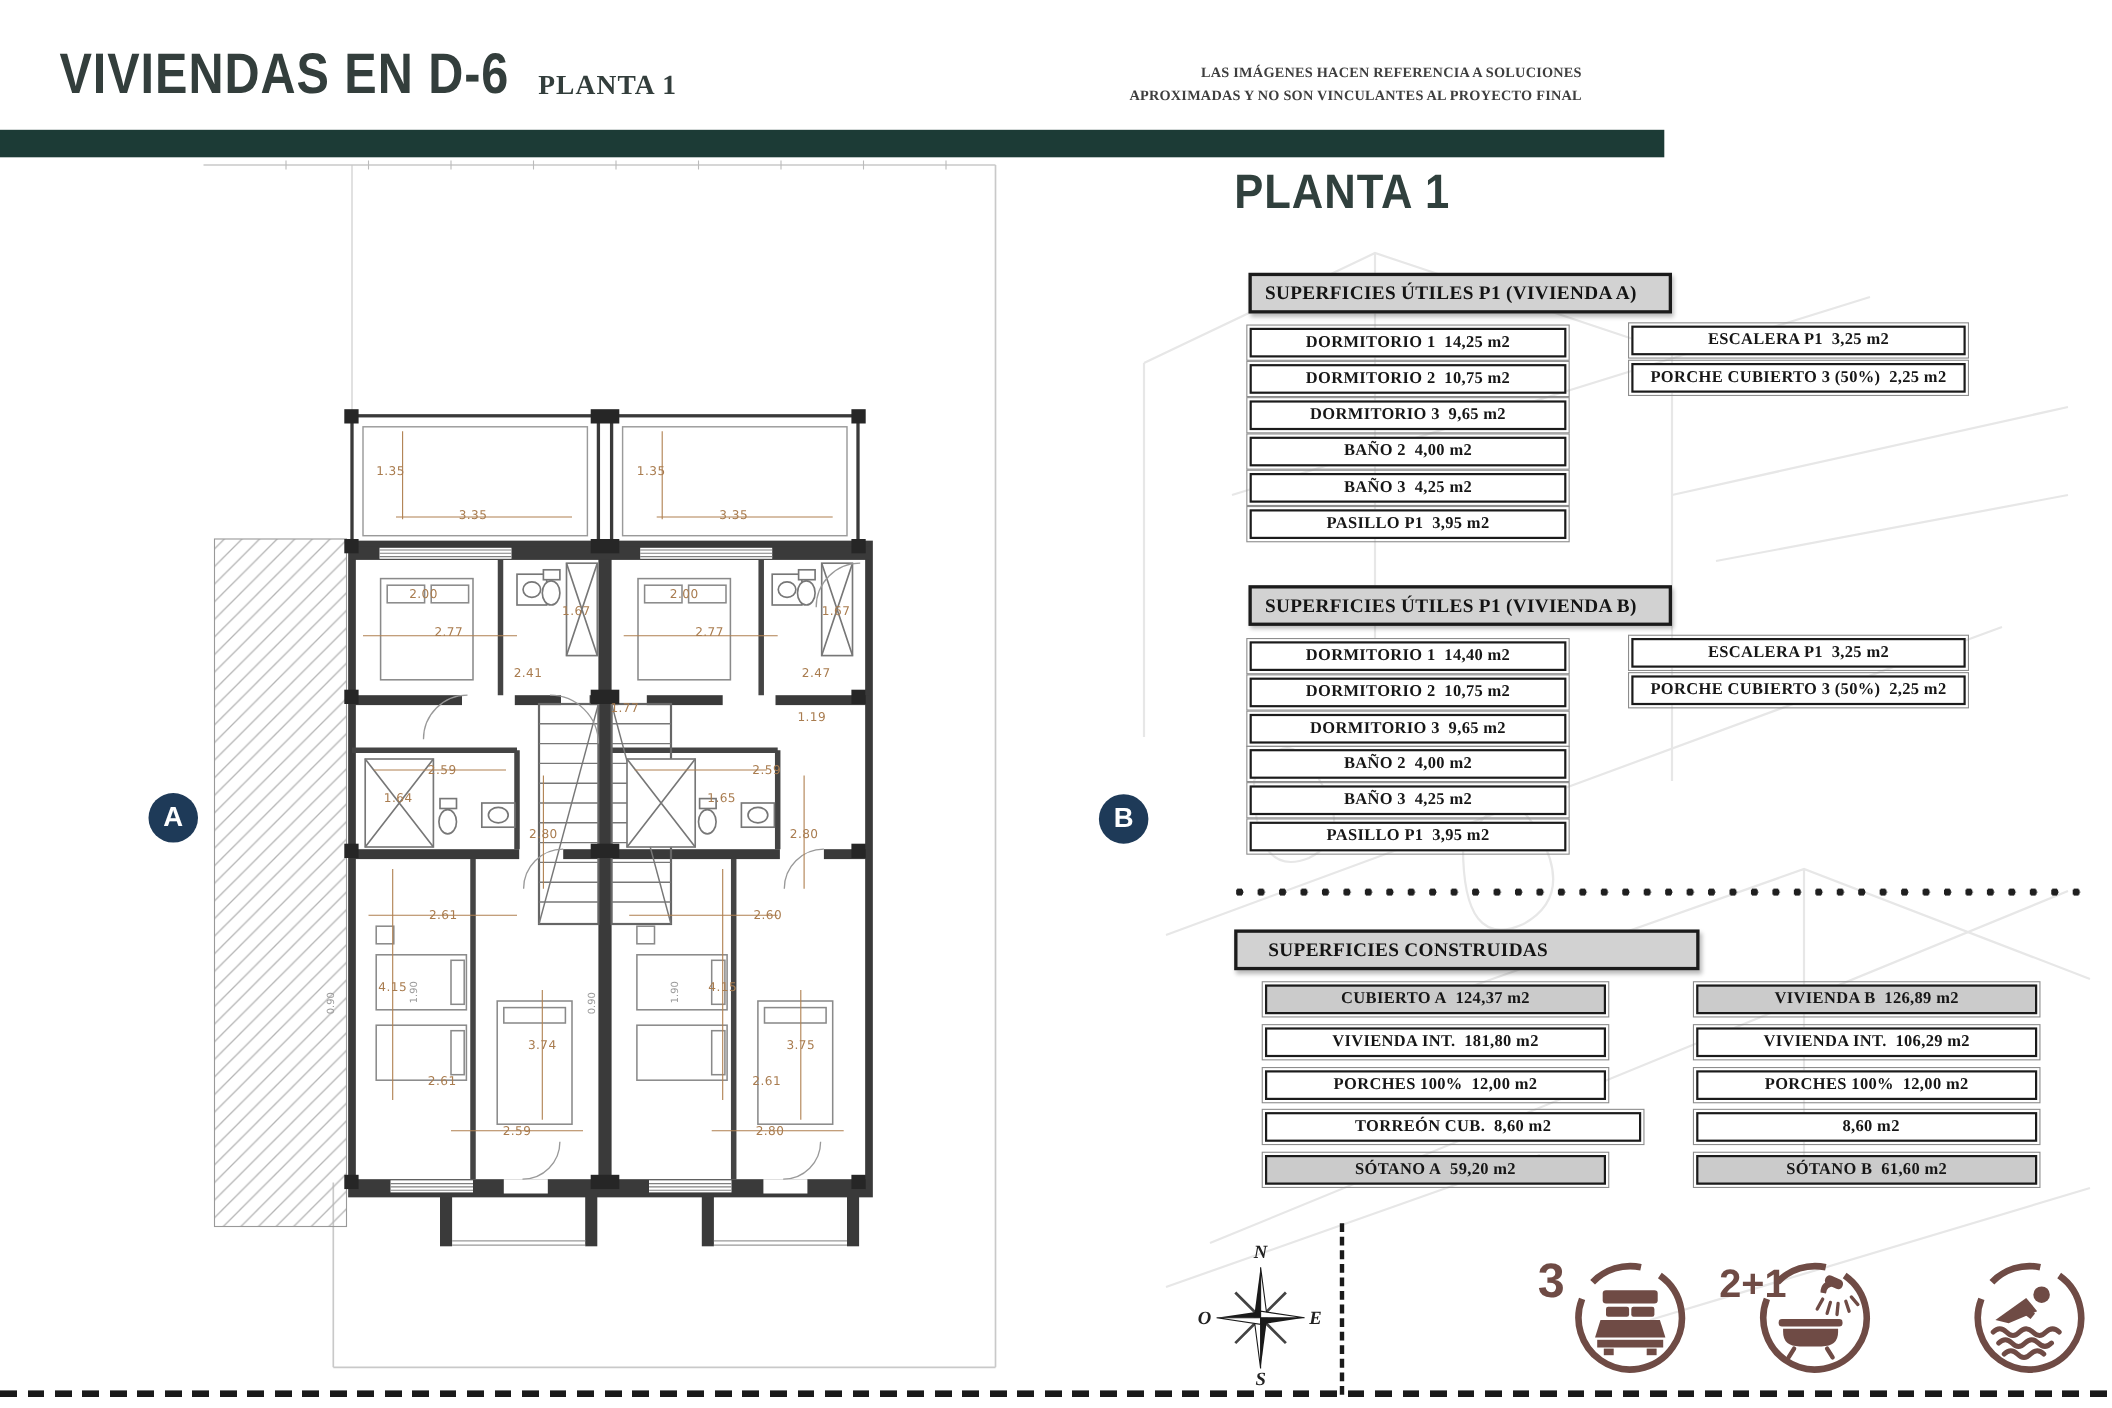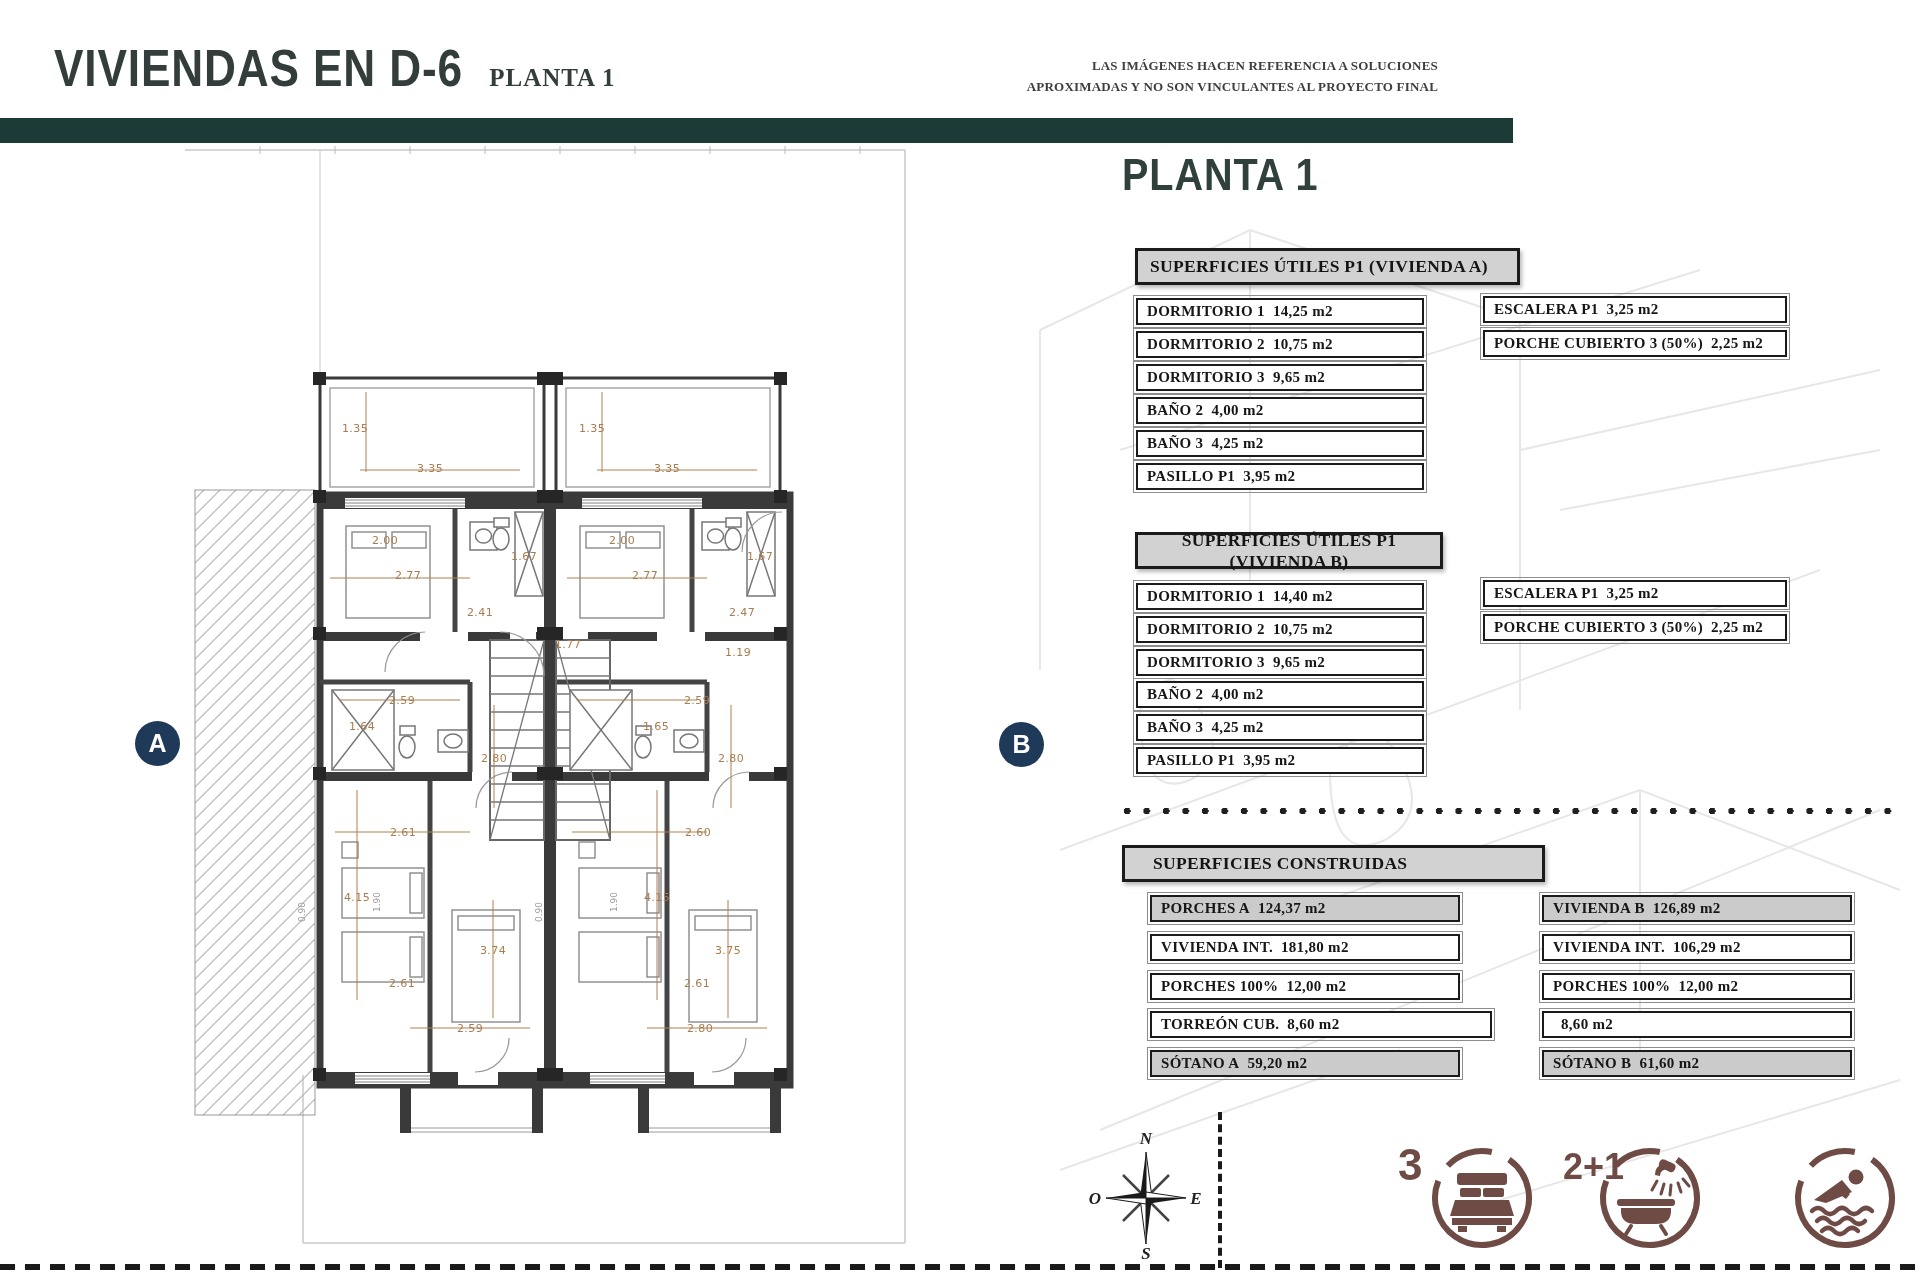--- a/index.html
+++ b/index.html
@@ -14,21 +14,21 @@
   #disclaimer{left:958px;top:56px;width:480px;text-align:right;
       font:700 13px/1.6 "Liberation Serif",serif;color:#3e3e3e;letter-spacing:.2px;}
   #tealbar{left:0;top:118px;width:1513px;height:25px;background:#1c3b36;}
   
   #planta{left:1122px;top:150px;font:800 44px "Liberation Sans",sans-serif;color:#30403d;
           letter-spacing:1px;transform:scaleX(.9);transform-origin:left top;z-index:2;}
   .hd{position:absolute;box-sizing:border-box;border:3px solid #1b1b1b;background:#d2d2d2;
       display:flex;align-items:center;padding:0 12px;font:700 17.5px "Liberation Serif",serif;
       letter-spacing:.3px;color:#141414;box-shadow:2px 3px 4px rgba(0,0,0,.28);z-index:2;text-align:center;}
   .r{position:absolute;box-sizing:border-box;height:27px;border:2.5px solid #1b1b1b;background:#fff;
-     display:flex;justify-content:flex-start;align-items:center;padding:0 9px;
+     display:flex;justify-content:center;align-items:center;padding:0 9px;
      font:700 15px/1 "Liberation Serif",serif;color:#161616;letter-spacing:.3px;
      outline:1px solid #8d8d8d;outline-offset:2px;z-index:2;}
   .r.sh{background:#cbcbcb;}
   .r .v{white-space:nowrap;margin-left:8px;}
   #dots{left:1122px;top:806px;width:772px;height:10px;z-index:2;
         background:radial-gradient(circle 3.5px at 5px 5px,#1f1f1f 97%,transparent 100%);
         background-size:19.5px 10px;background-repeat:repeat-x;}
   
   .marker{position:absolute;width:45px;height:45px;border-radius:50%;background:#1e3a58;color:#fff;
           display:flex;align-items:center;justify-content:center;
@@ -308,21 +308,21 @@
   </div>
 <div class="r" style="left:1483px;top:296px;width:304px;">
     <span>ESCALERA P1</span>
     <span class="v">3,25 m2</span>
   </div>
 <div class="r" style="left:1483px;top:330px;width:304px;">
     <span>PORCHE CUBIERTO 3 (50%)</span>
     <span class="v">2,25 m2</span>
   </div>
 
-<div class="hd" style="left:1135px;top:532px;width:308px;height:37px;">SUPERFICIES ÚTILES P1 (VIVIENDA B)</div>
+<div class="hd" style="left:1135px;top:532px;width:385px;height:37px;">SUPERFICIES ÚTILES P1 (VIVIENDA B)</div>
 <div class="r" style="left:1136px;top:583px;width:288px;">
     <span>DORMITORIO 1</span>
     <span class="v">14,40 m2</span>
   </div>
 <div class="r" style="left:1136px;top:616px;width:288px;">
     <span>DORMITORIO 2</span>
     <span class="v">10,75 m2</span>
   </div>
 <div class="r" style="left:1136px;top:649px;width:288px;">
     <span>DORMITORIO 3</span>
@@ -346,21 +346,21 @@
   </div>
 <div class="r" style="left:1483px;top:614px;width:304px;">
     <span>PORCHE CUBIERTO 3 (50%)</span>
     <span class="v">2,25 m2</span>
   </div>
 
 <div class="abs" id="dots"></div>
 
 <div class="hd" style="left:1122px;top:845px;width:423px;height:37px;padding-left:28px;">SUPERFICIES CONSTRUIDAS</div>
 <div class="r sh" style="left:1150px;top:895px;width:310px;">
-    <span>PORCHES A</span>
+    <span>CUBIERTO A</span>
     <span class="v">124,37 m2</span>
   </div>
 <div class="r" style="left:1150px;top:934px;width:310px;">
     <span>VIVIENDA INT.</span>
     <span class="v">181,80 m2</span>
   </div>
 <div class="r" style="left:1150px;top:973px;width:310px;">
     <span>PORCHES 100%</span>
     <span class="v">12,00 m2</span>
   </div>

